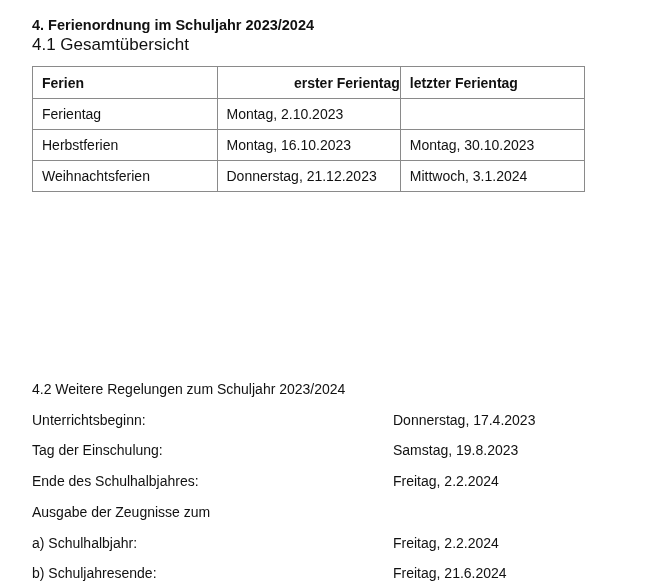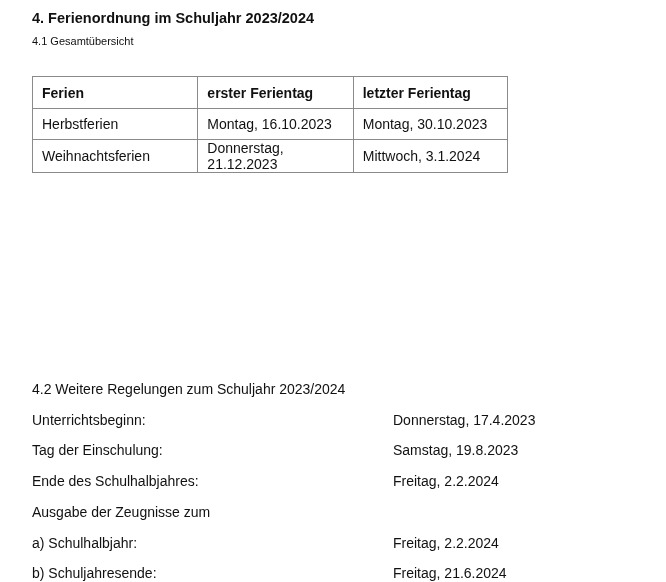--- a/index.html
+++ b/index.html
@@ -4,56 +4,61 @@
 <style>
   html, body { margin:0; padding:0; }
   body {
     width:666px; height:582px; overflow:hidden;
     background:#ffffff; color:#111;
     font-family:"Liberation Sans", sans-serif;
     font-size:14px;
     position:relative;
   }
   .abs { position:absolute; white-space:nowrap; }
-  .h1 { left:32px; top:10px; font-weight:bold; font-size:14.5px; }
-  .h2 { left:32px; top:35px; font-size:11px; }
+  .h1 { left:32px; top:17px; font-weight:bold; font-size:14.5px; }
+  .h2 { left:32px; top:35px; font-size:17px; }
   table.ferien {
-    position:absolute; left:32px; top:76px;
+    position:absolute; left:32px; top:66px;
     border-collapse:collapse;
-    width:476px;
+    width:553px;
   }
   table.ferien td, table.ferien th {
     border:1px solid #8a8a8a;
     height:30px; padding:0 0 0 9px;
     text-align:left; vertical-align:middle;
     font-size:14px; font-weight:normal;
   }
   table.ferien th { font-weight:bold; height:31px; }
   table.ferien .c1 { width:175px; }
-  table.ferien .c2 { width:174px; }
+  table.ferien .c2 { width:174px;text-align:right; }
   table.ferien .c3 { width:175px; }
   .h3 { left:32px; top:381px; }
   .rule-label { left:32px; }
   .rule-value { left:393px; }
 </style>
 </head>
 <body>
 
 <div class="abs h1">4. Ferienordnung im Schuljahr 2023/2024</div>
 <div class="abs h2">4.1 Gesamtübersicht</div>
 
 <table class="ferien">
   <thead>
     <tr>
       <th class="c1">Ferien</th>
       <th class="c2">erster Ferientag</th>
       <th class="c3">letzter Ferientag</th>
     </tr>
   </thead>
   <tbody>
+    <tr>
+      <td>Ferientag</td>
+      <td>Montag, 2.10.2023</td>
+      <td></td>
+    </tr>
     <tr>
       <td>Herbstferien</td>
       <td>Montag, 16.10.2023</td>
       <td>Montag, 30.10.2023</td>
     </tr>
     <tr>
       <td>Weihnachtsferien</td>
       <td>Donnerstag, 21.12.2023</td>
       <td>Mittwoch, 3.1.2024</td>
     </tr>

